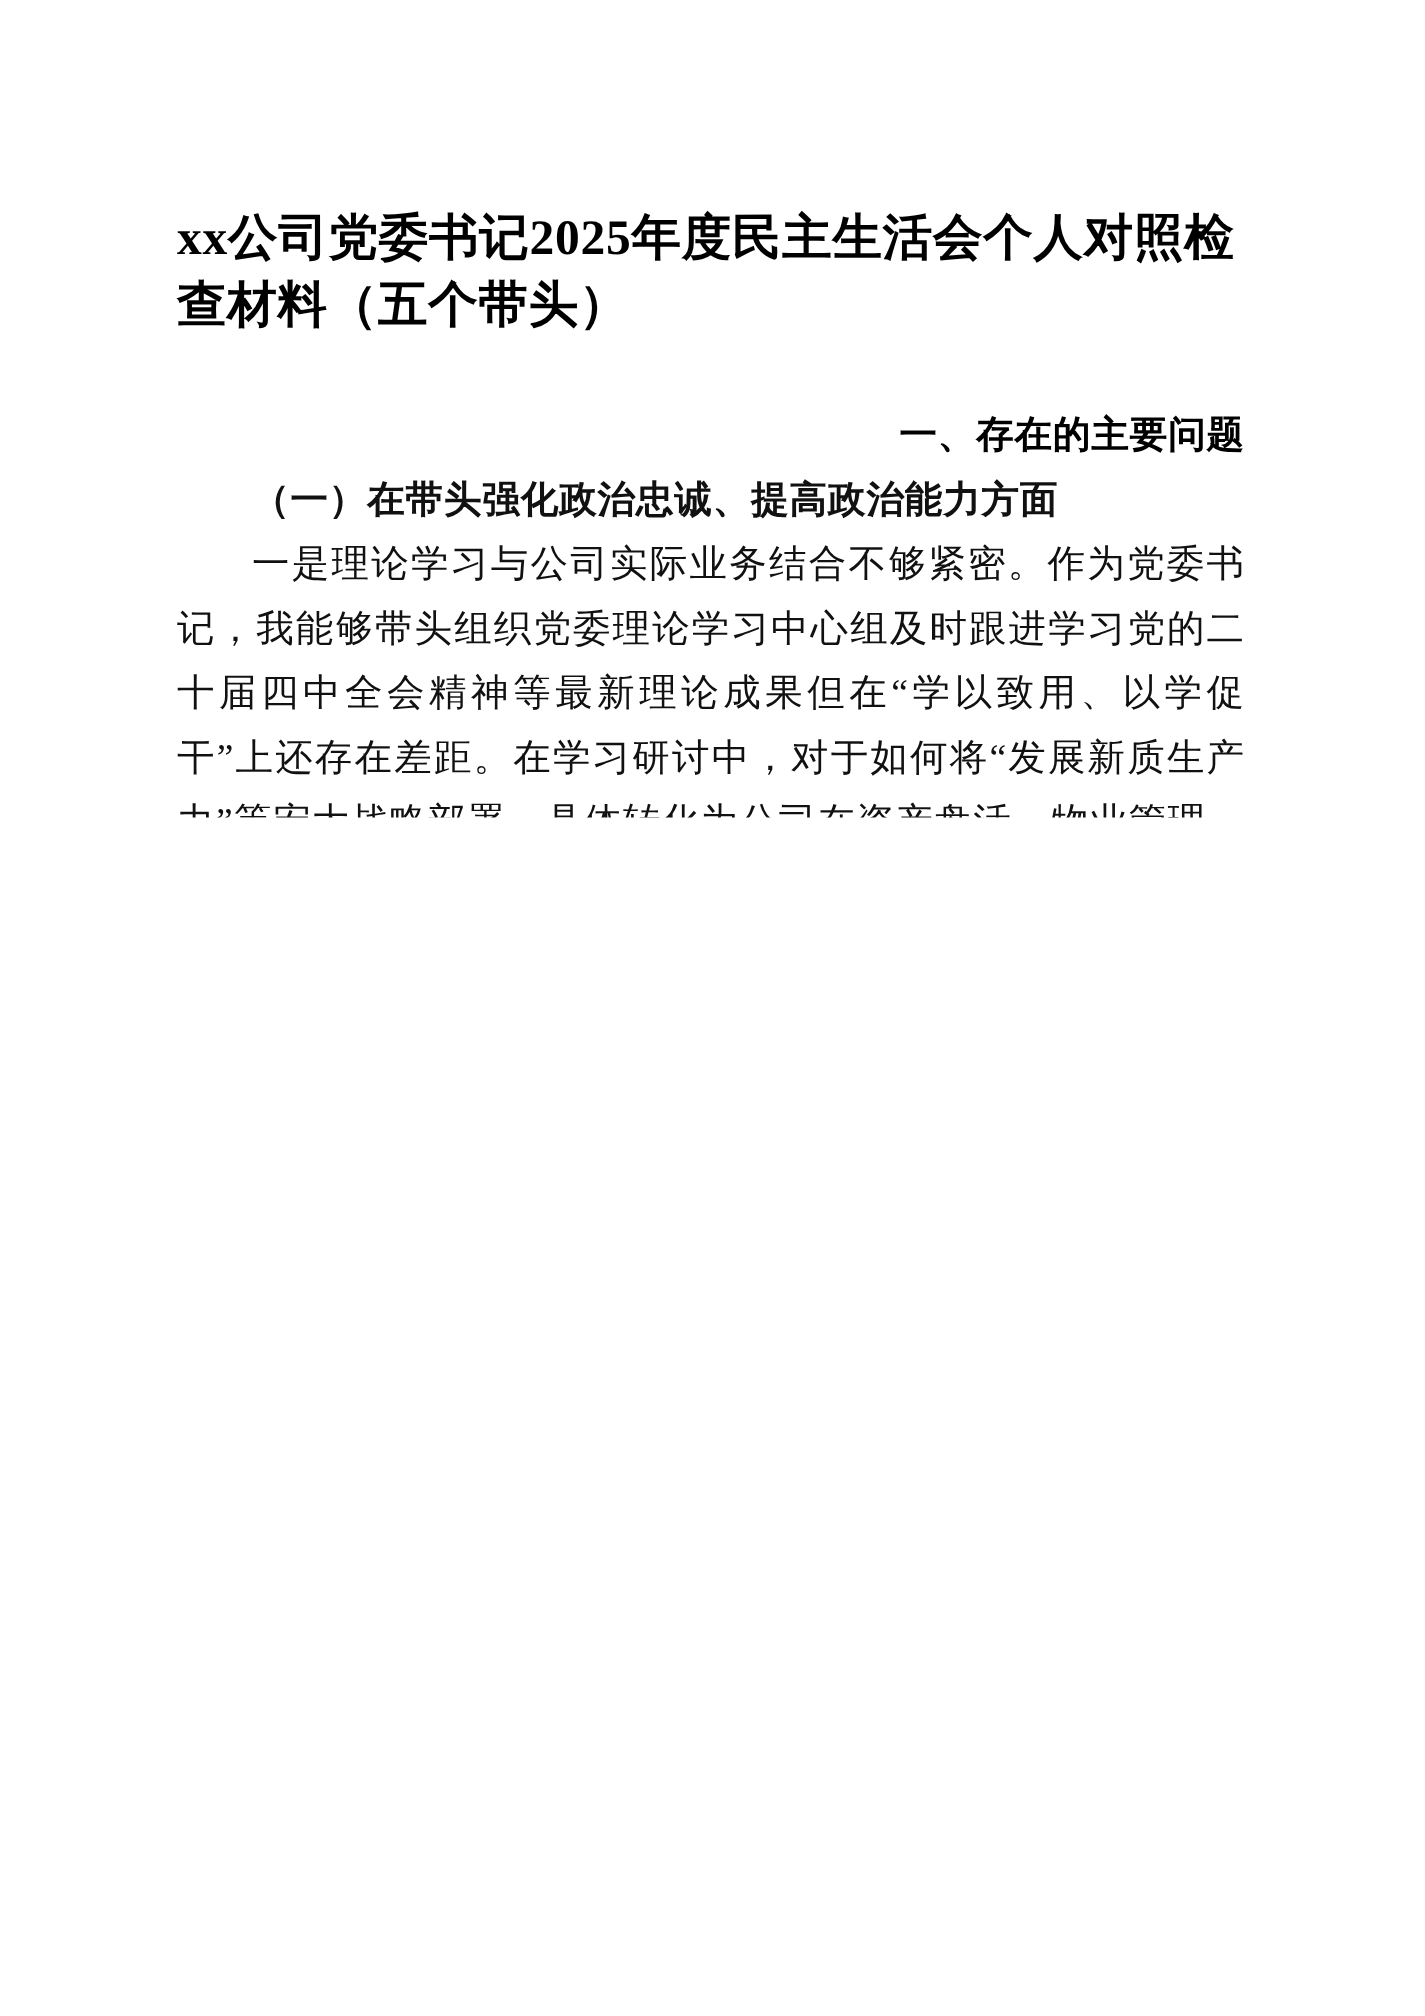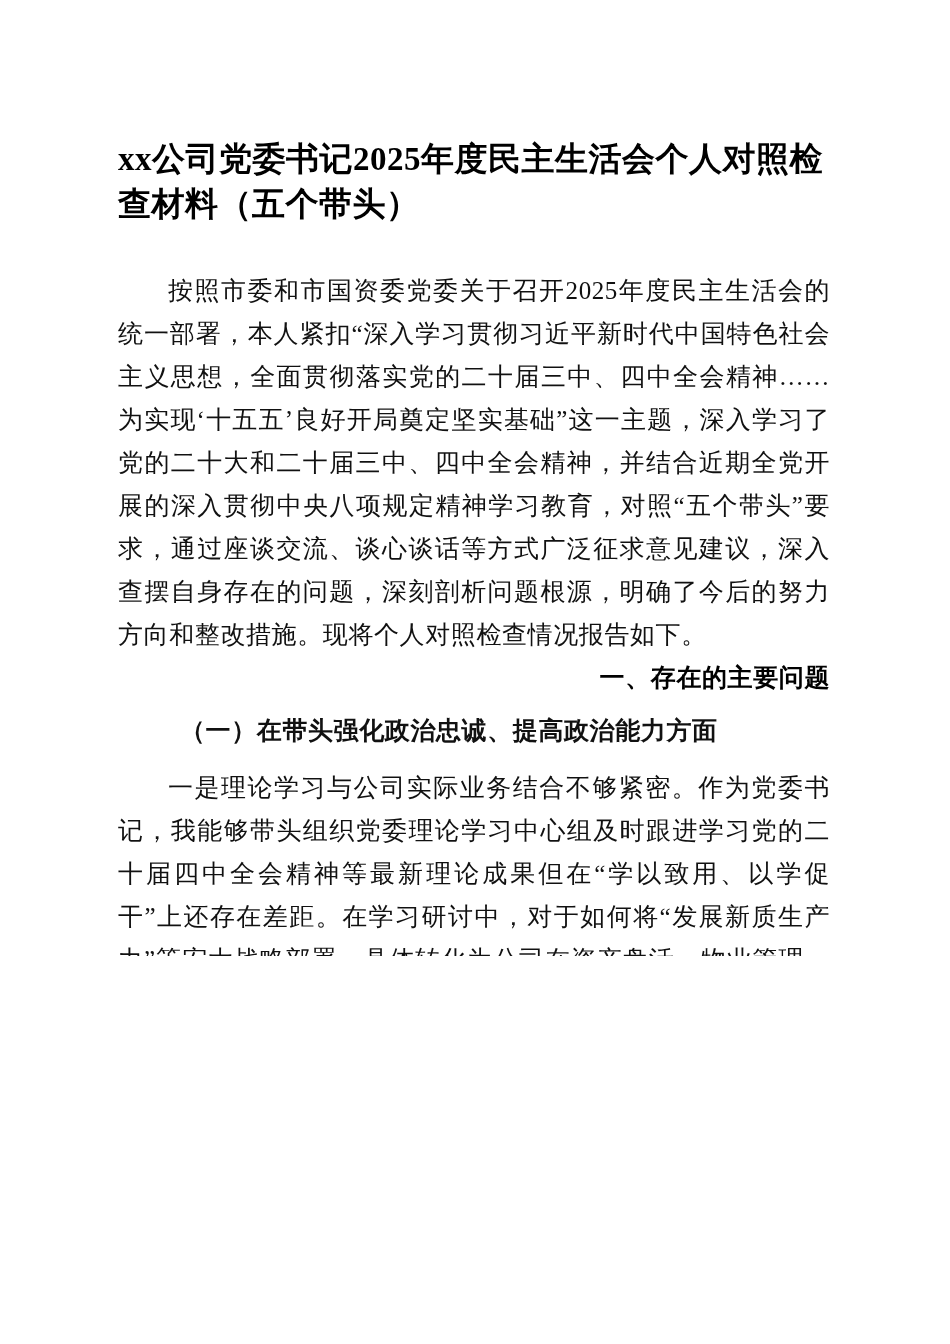--- a/index.html
+++ b/index.html
@@ -69,22 +69,22 @@
     font-size: 25px;
     line-height: 43px;
     text-indent: 50px;
     text-align: right;
     letter-spacing: 0.6px;
     color: #000;
   }
 
   
   .h2-heading {
-    margin: 12px;
-    font-family: Liberation Mono, monospace;
+    margin: 0;
+    font-family: Liberation Sans, sans-serif;
     font-size: 25px;
     line-height: 43px;
     text-indent: 50px;
     text-align: left;
     letter-spacing: 0.6px;
     color: #111;
   }
 
   
   .clip-bottom {
@@ -95,21 +95,20 @@
 </head>
 <body>
 
 <div class="page">
   <div class="content">
 
     <h1 class="doc-title">xx公司党委书记2025年度民主生活会个人对照检查材料（五个带头）</h1>
 
     <div class="gap-intro"></div>
 
-    <p class="body-para">按照市委和市国资委党委关于召开2025年度民主生活会的统一部署，本人紧扣“深入学习贯彻习近平新时代中国特色社会主义思想，全面贯彻落实党的二十届三中、四中全会精神……为实现‘十五五’良好开局奠定坚实基础”这一主题，深入学习了党的二十大和二十届三中、四中全会精神，并结合近期全党开展的深入贯彻中央八项规定精神学习教育，对照“五个带头”要求，通过座谈交流、谈心谈话等方式广泛征求意见建议，深入查摆自身存在的问题，深刻剖析问题根源，明确了今后的努力方向和整改措施。现将个人对照检查情况报告如下。</p>
 
     <h2 class="h1-heading">一、存在的主要问题</h2>
 
     <h3 class="h2-heading">（一）在带头强化政治忠诚、提高政治能力方面</h3>
 
     <p class="body-para clip-bottom">一是理论学习与公司实际业务结合不够紧密。作为党委书记，我能够带头组织党委理论学习中心组及时跟进学习党的二十届四中全会精神等最新理论成果但在“学以致用、以学促干”上还存在差距。在学习研讨中，对于如何将“发展新质生产力”等宏大战略部署，具体转化为公司在资产盘活、物业管理、数字化转型等领域的具体战术和实施路径，思考和谋划得不够深入，导致理论学习与经营实践有时会呈现“两张皮”现</p>
 
   </div>
 </div>
 

